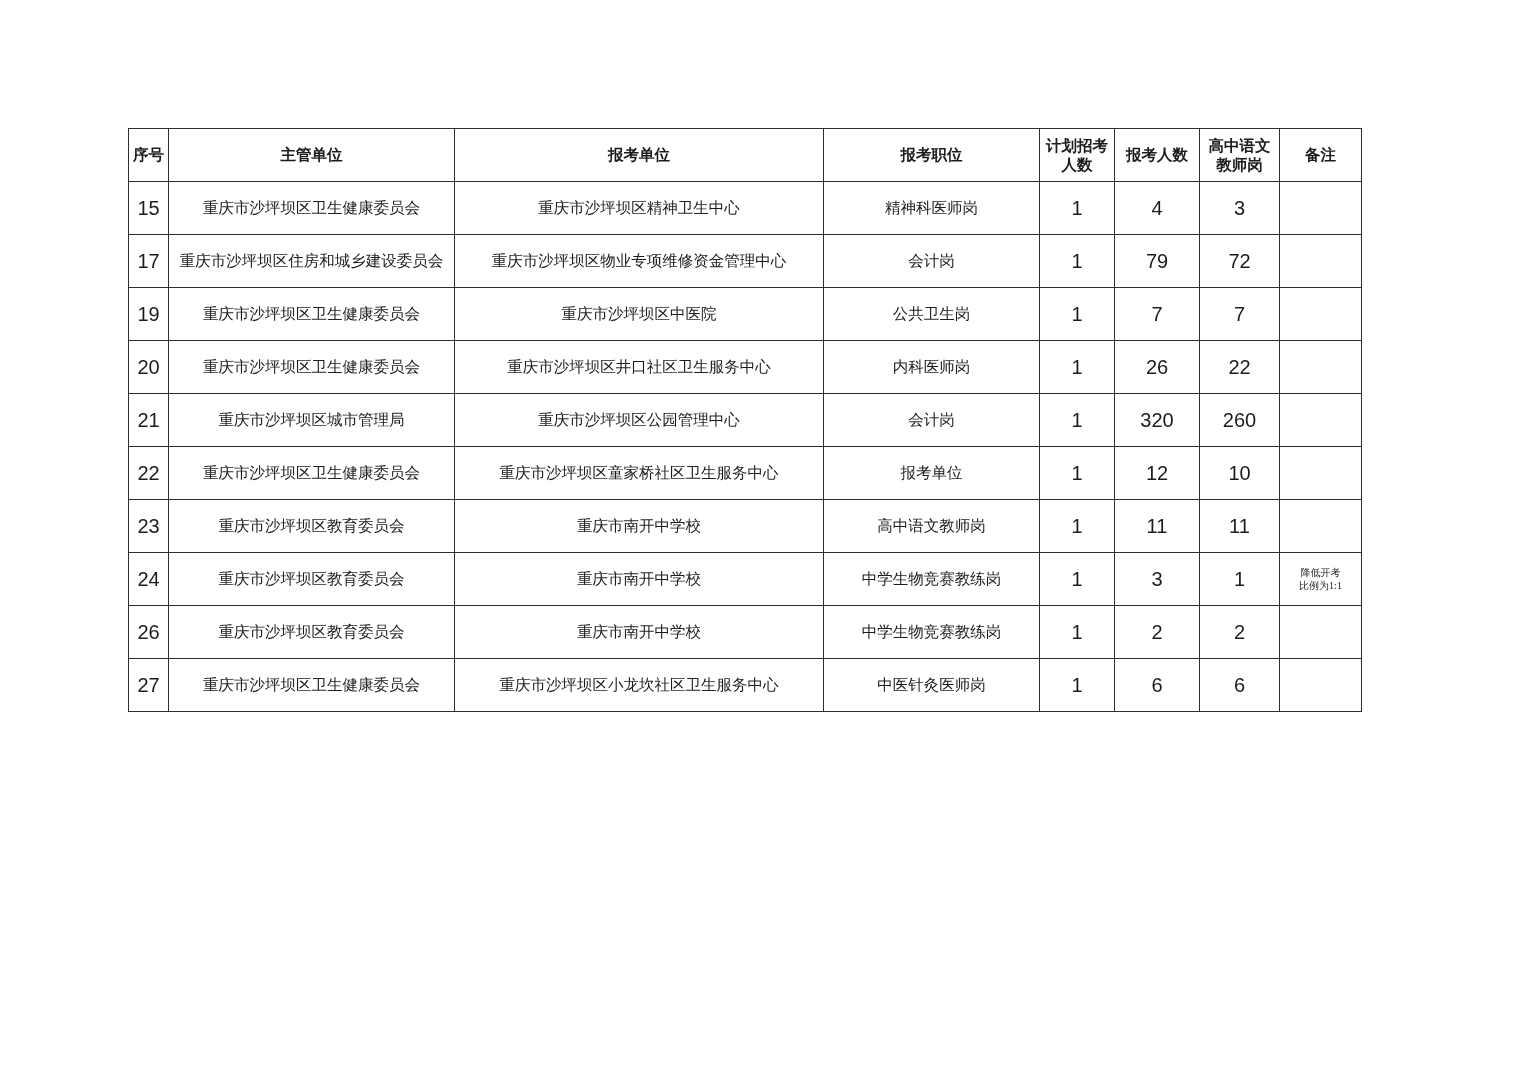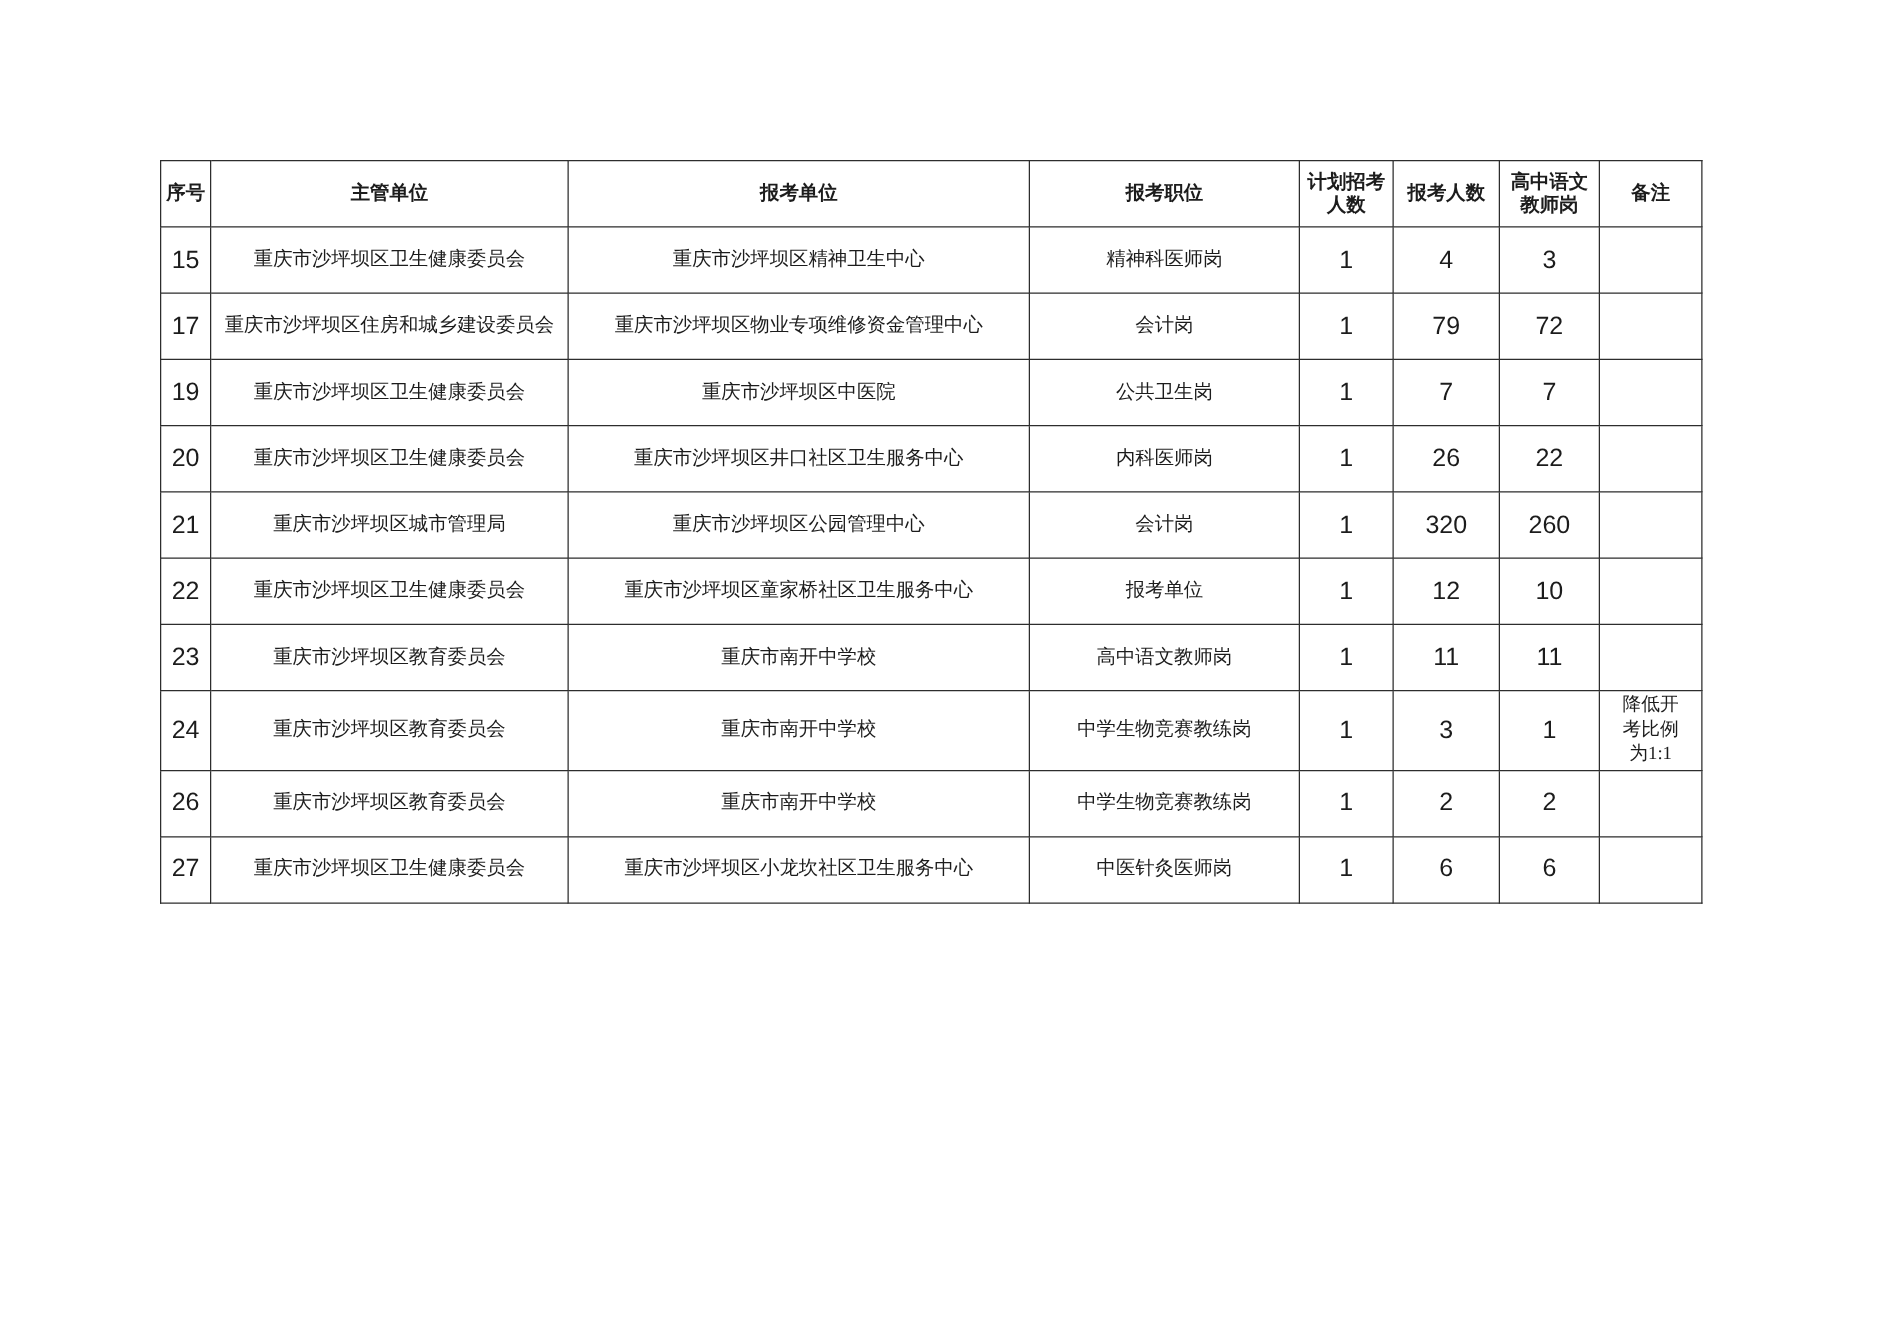--- a/index.html
+++ b/index.html
@@ -47,21 +47,21 @@
   .recruit td {
     font-size: 15.5px;
     height: 48px;
     line-height: 1.35;
   }
   .recruit td.num {
     font-family: "Liberation Sans", sans-serif;
     font-size: 20px;
   }
   .recruit td.remark {
-    font-size: 15px;
+    font-size: 10px;
     line-height: 1.3;
     padding: 2px 18px;
   }
 </style>
 </head>
 <body>
 
 <div class="page">
   <table class="recruit">
     <colgroup>

